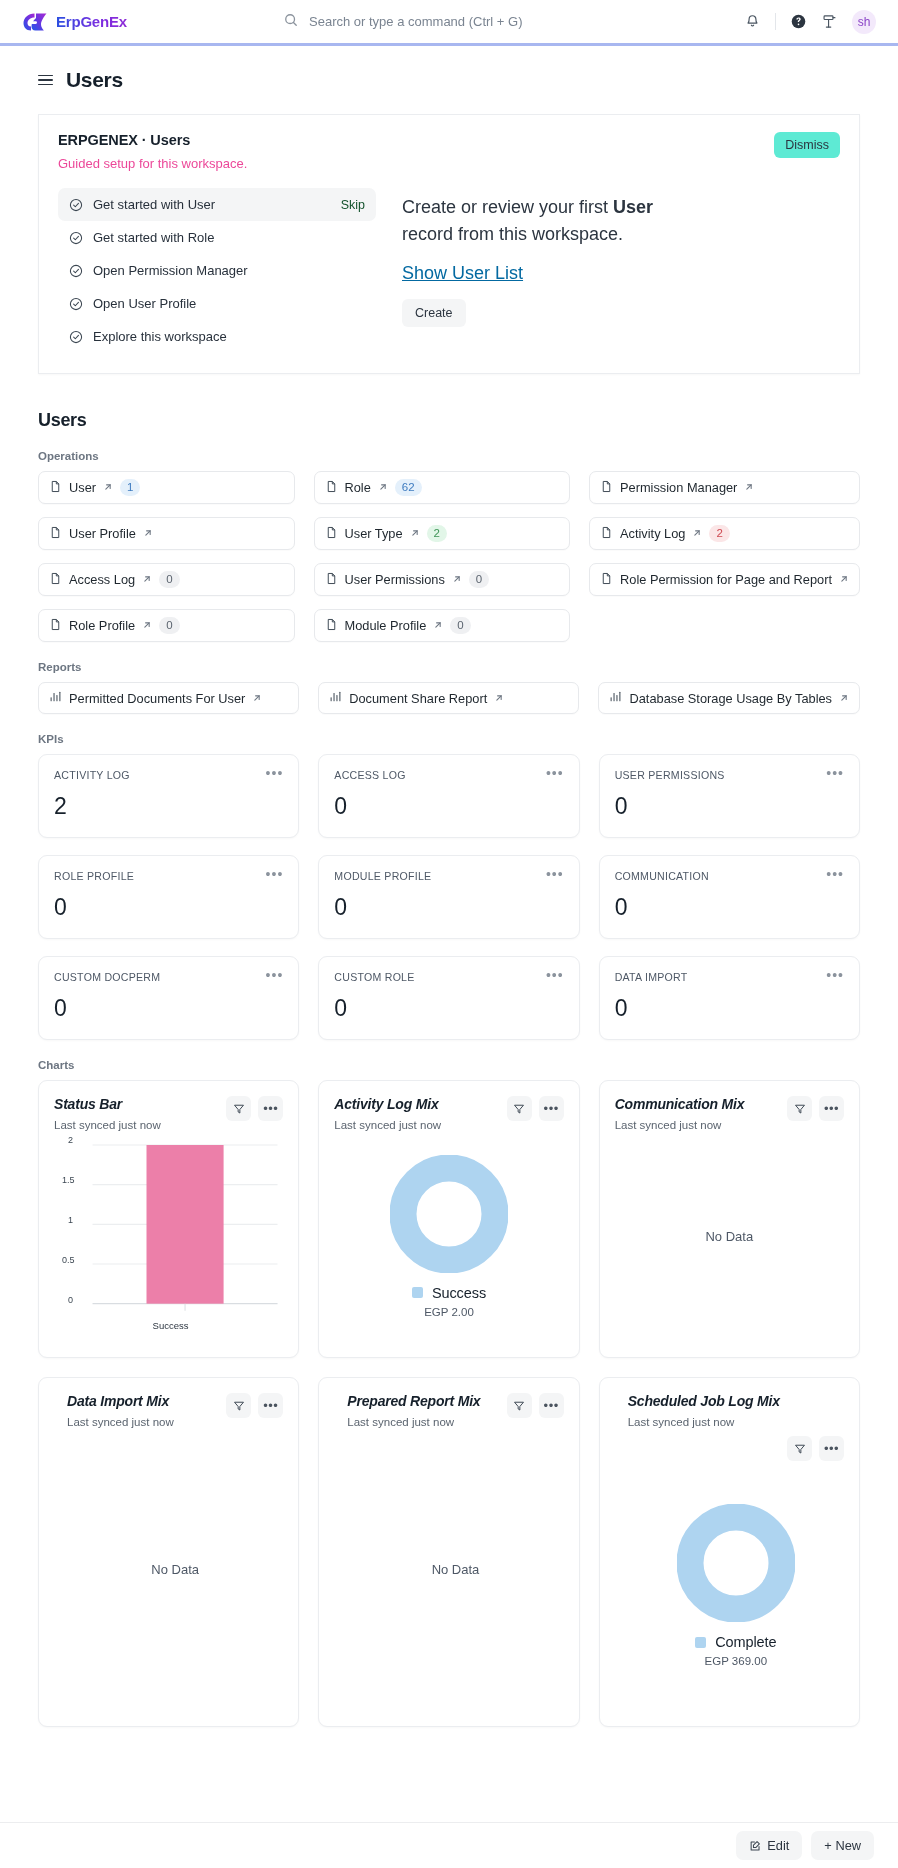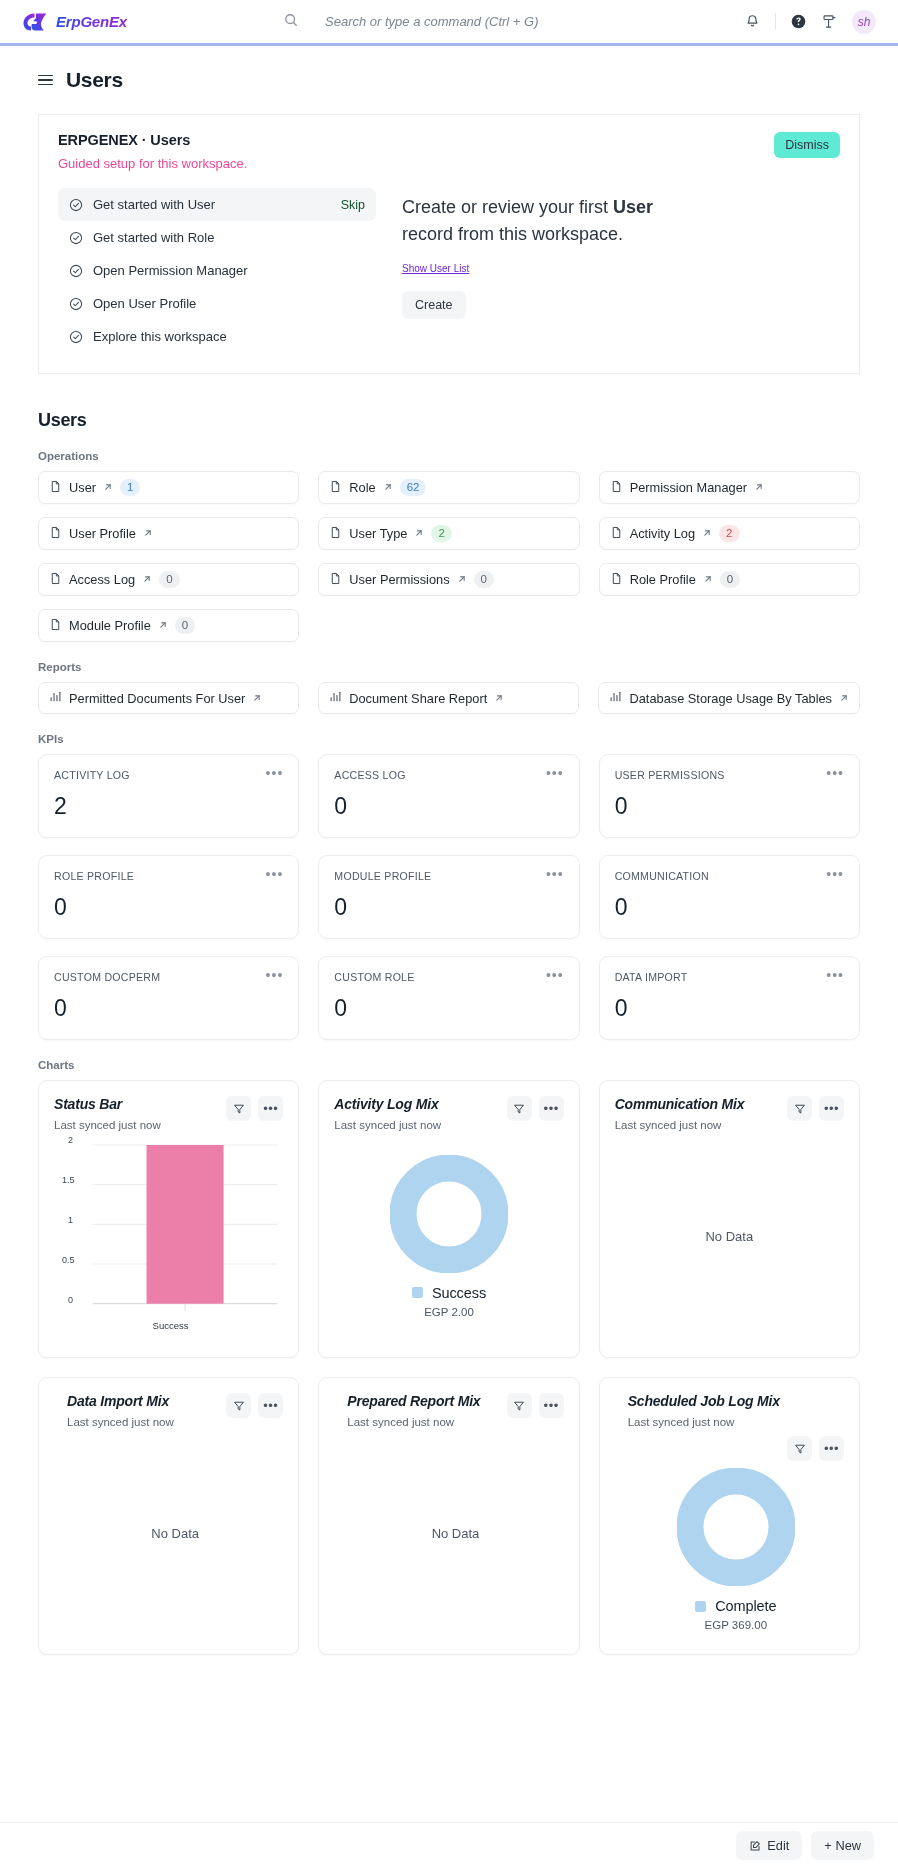--- a/index.html
+++ b/index.html
@@ -14,34 +14,33 @@
 
   
   .navbar {
     height: 46px;
     display: flex;
     align-items: center;
     padding: 0 22px;
     border-bottom: 3px solid #a8b7f0;
     background: #fff;
     position: relative;
-    font-style: italic;
   }
   .brand { display: flex; align-items: center; gap: 8px; }
   .brand-mark {
     width: 26px; height: 22px; position: relative; display:block;
   }
   .brand-name {
     font-size: 15px; font-weight: 700; letter-spacing: -0.2px;
     background: linear-gradient(90deg,#2a4fe0 0%, #7a2de0 60%, #8d2ad6 100%);
     -webkit-background-clip: text; background-clip: text; color: transparent;
   }
   .nav-search {
     position: absolute; left: 50%; transform: translateX(-50%);
-    display: flex; align-items: center; gap: 27px;
+    display: flex; align-items: center; gap: 11px;
     width: 330px;
   }
   .nav-search .sicon { flex: none; }
   .nav-search-text { font-size: 13px; color: #7a8491; }
   .nav-right {
     margin-left: auto; display: flex; align-items: center; gap: 14px;
   }
   .nav-ico { width: 17px; height: 17px; display: block; color: #4a5561; cursor: pointer; }
   .nav-divider { width: 1px; height: 17px; background: #e3e6ea; }
   .avatar {
@@ -97,21 +96,21 @@
   .step.active { background: #f4f5f6; }
   .step .skip {
     margin-left: auto; font-size: 12.5px; color: #14532d;
   }
   .check-ico { width: 14px; height: 14px; flex: none; color: #3c4752; display:block; }
   .onboard-right { padding-top: 6px; }
   .onboard-desc { font-size: 18px; color: #2c3540; line-height: 1.5; max-width: 290px; }
   .onboard-desc b { font-weight: 700; }
   .onboard-link {
     display: inline-block; margin-top: 15px;
-    font-size: 10px; color: #6d28d9; text-decoration: underline; cursor: pointer;
+    font-size: 18px; color: #0369a1; text-decoration: underline; cursor: pointer;
   }
   .create-btn {
     display: block; margin-top: 15px;
     font-size: 12.5px; color: #2c3540;
     background: #f4f5f6; border: none; border-radius: 6px;
     padding: 7px 13px; cursor: pointer; font-family: inherit;
   }
 
   
   .section-title {
@@ -160,21 +159,21 @@
   .kpi-value { font-size: 23px; font-weight: 400; color: #16202b; margin-top: 12px; }
 
   
   .chart-grid { display: grid; grid-template-columns: repeat(3, 1fr); gap: 19px; }
   .chart-card {
     border: 1px solid #ebedf0; border-radius: 9px; background: #fff;
     padding: 15px 15px 16px 15px; height: 278px; position: relative;
     box-shadow: 0 1px 2px rgba(15,23,42,.03);
     display: flex; flex-direction: column;
   }
-  .chart-card.tall { height: 278px; padding-left: 28px; }
+  .chart-card.tall { height: 350px; padding-left: 28px; }
   .chart-head { display: flex; align-items: flex-start; }
   .chart-titles { padding-right: 4px; }
   .chart-title { font-size: 14px; font-weight: 700; color: #16202b; letter-spacing: -0.2px; font-style: italic; }
   .chart-sync { font-size: 11.5px; color: #5b646f; margin-top: 7px; }
   .chart-actions { margin-left: auto; display: flex; gap: 7px; flex: none; }
   .chart-actions.wrapped { margin-left: 0; }
   .cbtn {
     width: 25px; height: 25px; border-radius: 6px; background: #f4f5f6;
     display: flex; align-items: center; justify-content: center;
     cursor: pointer; border: none;
@@ -448,20 +447,31 @@
               <path d="M9 1.8v3h3"></path>
             </svg></span>
         <span class="label">User Permissions</span>
         <span class="arrow-ico"><svg width="10" height="10" viewBox="0 0 12 12" fill="none" stroke="#6d7682" stroke-width="1.3" stroke-linecap="round">
               <path d="M3.4 8.6L8.6 3.4"></path>
               <path d="M4.3 3.4h4.3v4.3"></path>
             </svg></span>
         <span class="badge gray">0</span>
       </div>
 
+      <div class="shortcut">
+        <span class="doc-ico"><svg width="13" height="13" viewBox="0 0 16 16" fill="none" stroke="#3c4752" stroke-width="1.2">
+              <path d="M4 1.8h5l3 3v9.4H4z" stroke-linejoin="round"></path>
+              <path d="M9 1.8v3h3"></path>
+            </svg></span>
+        <span class="label">Role Permission for Page and Report</span>
+        <span class="arrow-ico"><svg width="10" height="10" viewBox="0 0 12 12" fill="none" stroke="#6d7682" stroke-width="1.3" stroke-linecap="round">
+              <path d="M3.4 8.6L8.6 3.4"></path>
+              <path d="M4.3 3.4h4.3v4.3"></path>
+            </svg></span>
+      </div>
 
       <div class="shortcut">
         <span class="doc-ico"><svg width="13" height="13" viewBox="0 0 16 16" fill="none" stroke="#3c4752" stroke-width="1.2">
               <path d="M4 1.8h5l3 3v9.4H4z" stroke-linejoin="round"></path>
               <path d="M9 1.8v3h3"></path>
             </svg></span>
         <span class="label">Role Profile</span>
         <span class="arrow-ico"><svg width="10" height="10" viewBox="0 0 12 12" fill="none" stroke="#6d7682" stroke-width="1.3" stroke-linecap="round">
               <path d="M3.4 8.6L8.6 3.4"></path>
               <path d="M4.3 3.4h4.3v4.3"></path>

